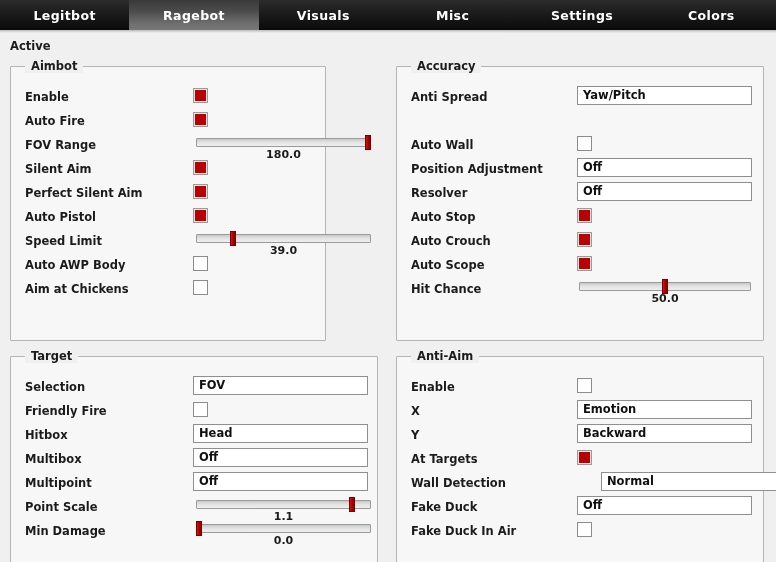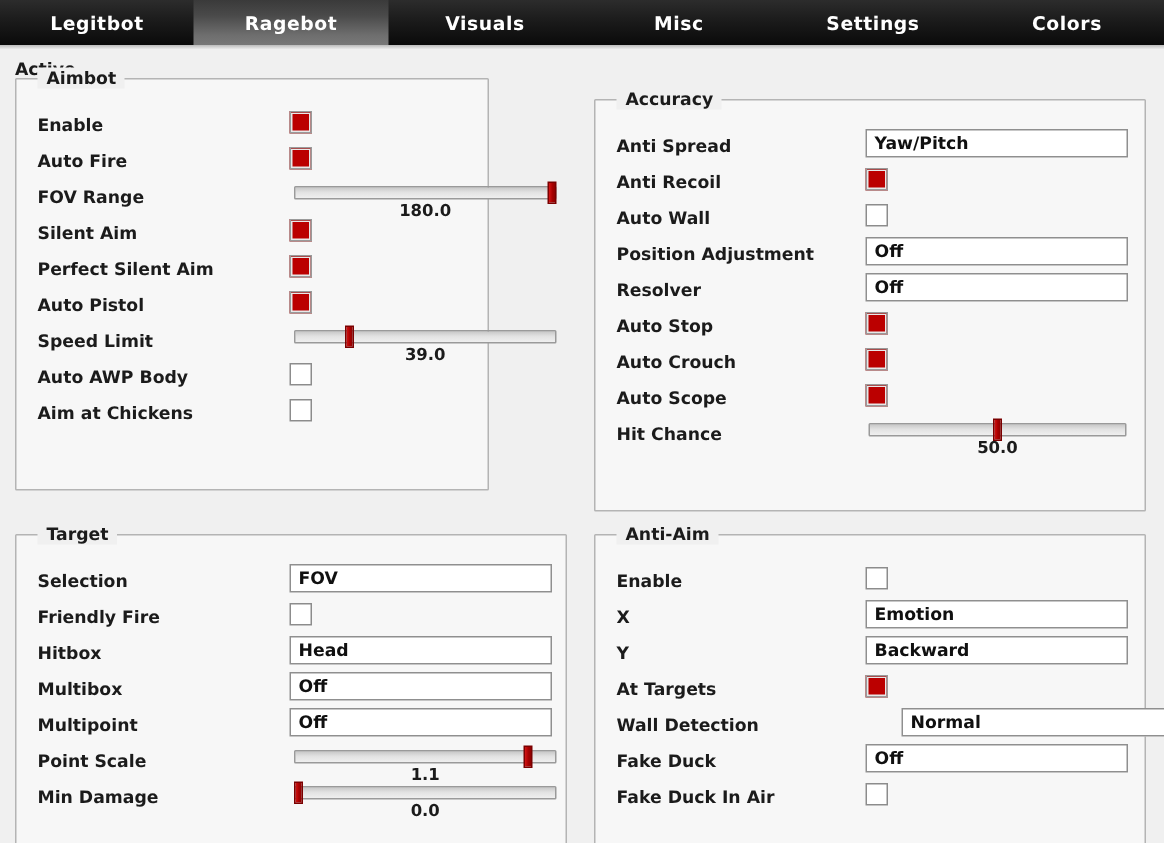--- a/index.html
+++ b/index.html
@@ -48,21 +48,21 @@
     border: 1px solid #b4b4b4;
     border-radius: 1px;
   }
   .group > .gtitle {
     position: absolute; left: 14px; top: -8px;
     background: #f0f0f0;
     padding: 0 6px;
     font-size: 11.5px; font-weight: bold; color: #1b1b1b;
     white-space: nowrap;
   }
-  .g-aimbot   { left: 10px;  top: 52px;  width: 316px; height: 275px; }
+  .g-aimbot   { left: 10px;  top: 66px;  width: 316px; height: 275px; }
   .g-accuracy { left: 396px; top: 66px;  width: 368px; height: 275px; }
   .g-target   { left: 10px;  top: 356px; width: 368px; height: 215px; }
   .g-antiaim  { left: 396px; top: 356px; width: 368px; height: 215px; }
 
   
   .row { position: absolute; left: 0; width: 100%; height: 24px; }
   .row .label {
     position: absolute; left: 14px; top: 5px;
     font-size: 11.5px; font-weight: bold; color: #1b1b1b;
     white-space: nowrap;
@@ -194,24 +194,20 @@
         <span class="label">Aim at Chickens</span>
         <div class="cb" style="left: 182px;"></div>
       </div>
     </div>
   <div class="group g-accuracy" id="group-accuracy">
     <span class="gtitle">Accuracy</span>
   <div class="row" style="top: 18px;">
         <span class="label">Anti Spread</span>
         <div class="field" style="left: 180px; width: 175px;">Yaw/Pitch</div>
       </div>
-      <div class="row" style="top: 42px;">
-        <span class="label">Anti Recoil</span>
-        <div class="cb on" style="left: 180px;"></div>
-      </div>
       <div class="row" style="top: 66px;">
         <span class="label">Auto Wall</span>
         <div class="cb" style="left: 180px;"></div>
       </div>
       <div class="row" style="top: 90px;">
         <span class="label">Position Adjustment</span>
         <div class="field" style="left: 180px; width: 175px;">Off</div>
       </div>
       <div class="row" style="top: 114px;">
         <span class="label">Resolver</span>

